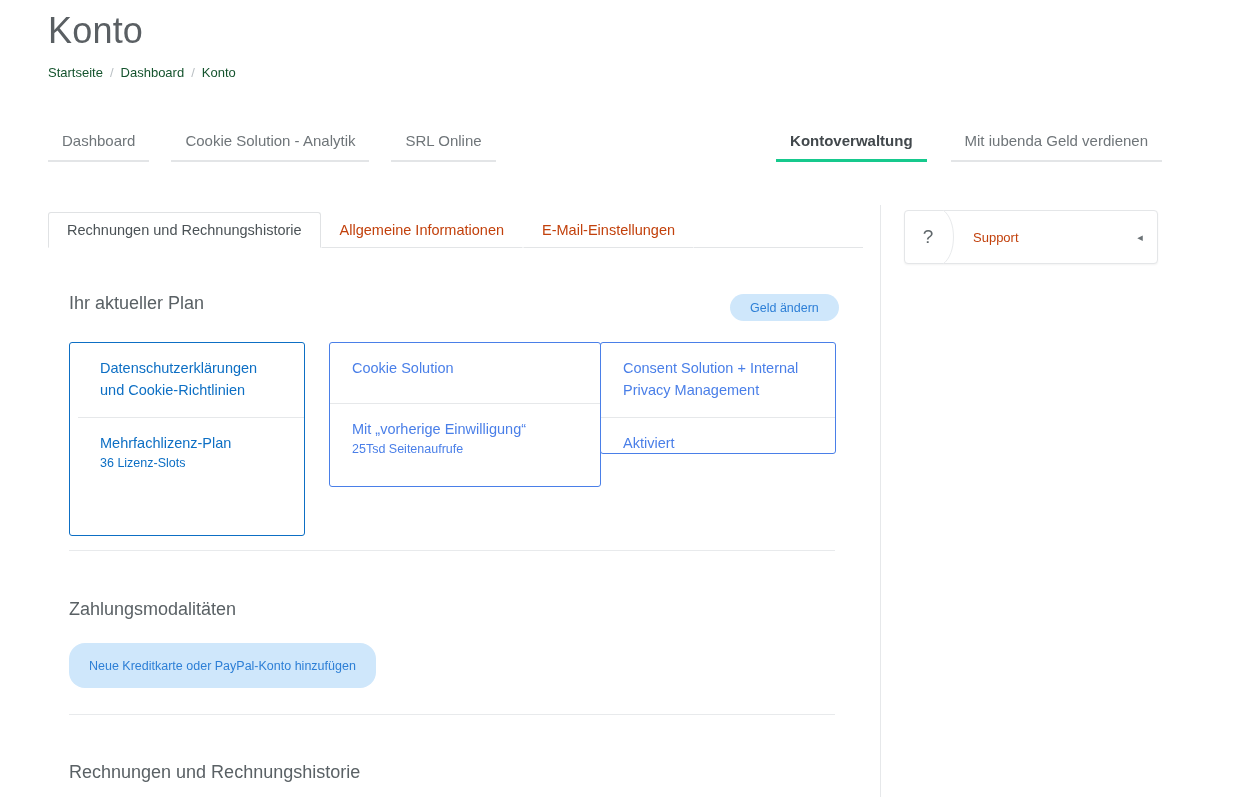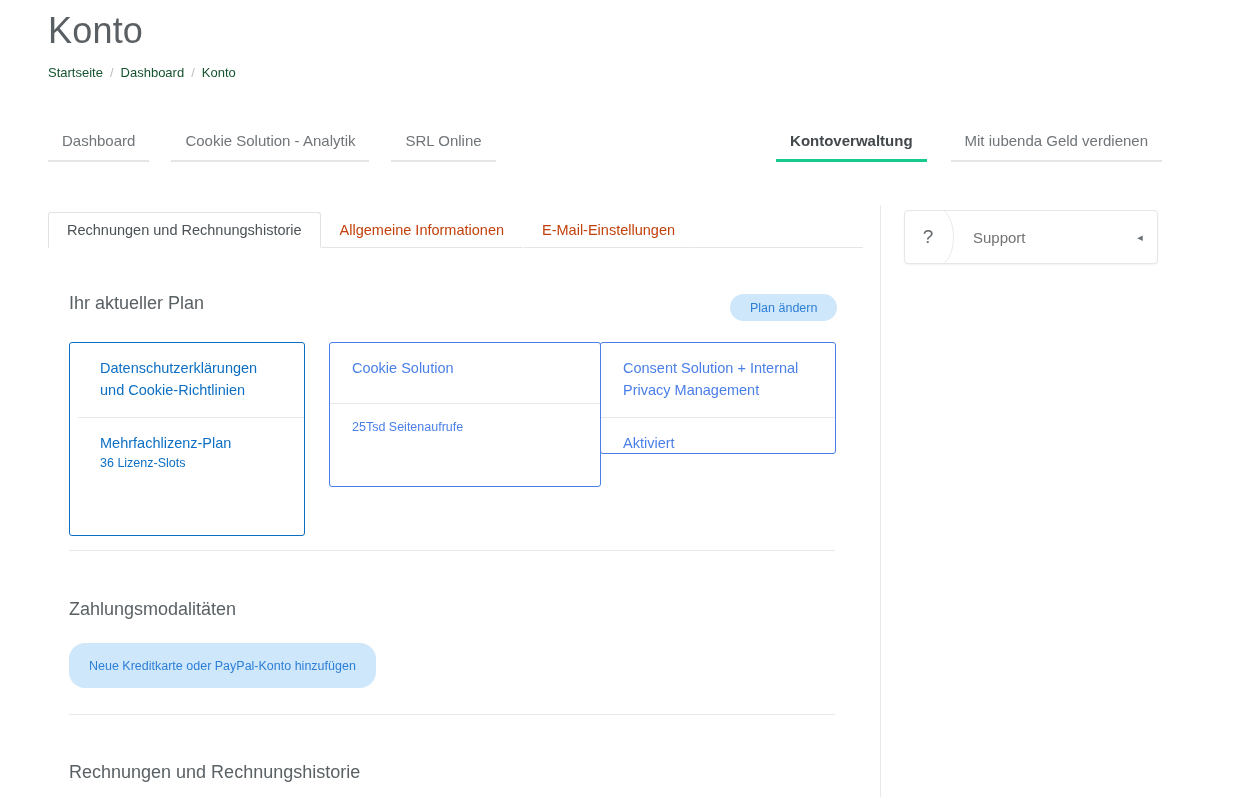--- a/index.html
+++ b/index.html
@@ -94,21 +94,21 @@
   .support .qmark {
     width: 46px; text-align: center;
     font-size: 19px; color: #5f666a;
   }
   .support .curve {
     position: absolute; left: 36px; top: -1px;
     width: 34px; height: 54px; overflow: hidden; pointer-events: none;
   }
   .support .curve svg { display: block; }
   .support .label {
-    flex: 1; font-size: 15px; color: #737373; padding-left: 22px;
+    flex: 1; font-size: 13px; color: #c2410c; padding-left: 22px;
   }
   .support .caret {
     width: 34px; text-align: center; font-size: 11px; color: #6b7276;
   }
 
   
   .section-title {
     position: absolute; font-size: 18px; color: #5a6165; font-weight: 400;
   }
   .plan-title { left: 69px; top: 293px; }
@@ -203,41 +203,42 @@
     <div class="curve">
       <svg width="34" height="54" viewBox="0 0 34 54" fill="none">
         <path d="M2 0 C 16 10, 16 44, 2 54" stroke="#e8eaec" stroke-width="1" fill="none"></path>
       </svg>
     </div>
     <div class="label">Support</div>
     <div class="caret">◂</div>
   </div>
 
   <div class="section-title plan-title">Ihr aktueller Plan</div>
-  <button class="btn-pill btn-change-plan">Plan ändern</button>
+  <button class="btn-pill btn-change-plan">Geld ändern</button>
 
   <div class="cards">
 
     <div class="card strong" id="card-1">
       <div class="crow top">
         <div class="t1">Datenschutzerklärungen und Cookie-Richtlinien</div>
       </div>
       <div class="divline"></div>
       <div class="crow">
         <div class="t1">Mehrfachlizenz-Plan</div>
         <div class="t2">36 Lizenz-Slots</div>
       </div>
     </div>
 
     <div class="card" id="card-2">
       <div class="crow top">
         <div class="t1">Cookie Solution</div>
       </div>
       <div class="divline"></div>
       <div class="crow">
+        <div class="t1">Mit „vorherige Einwilligung“</div>
         <div class="t2">25Tsd Seitenaufrufe</div>
       </div>
     </div>
 
     <div class="card" id="card-3">
       <div class="crow top">
         <div class="t1">Consent Solution + Internal Privacy Management</div>
       </div>
       <div class="divline"></div>
       <div class="crow">

